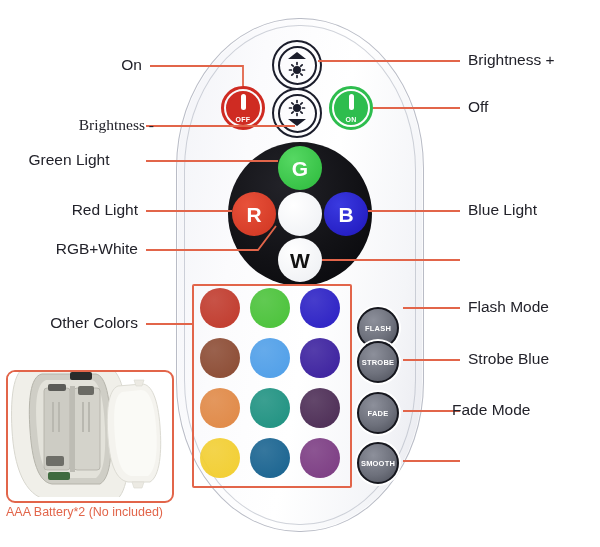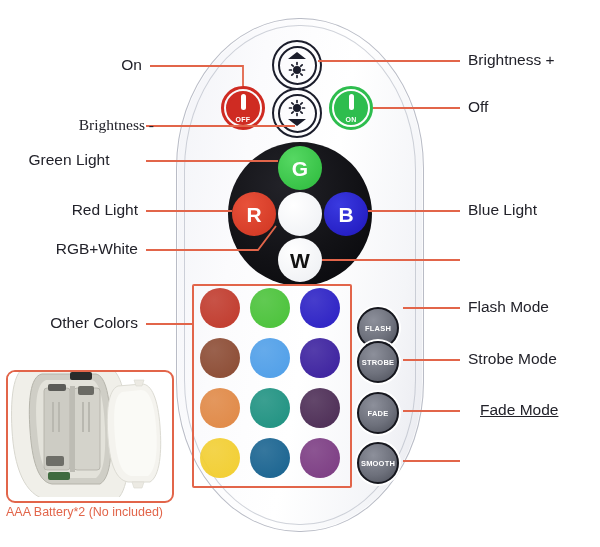--- a/index.html
+++ b/index.html
@@ -263,22 +263,22 @@
   <div class="lbl l-side" style="left:16px;top:116px;width:138px;text-align:right;font-family:Liberation Serif, serif;">Brightness -</div>
   <div class="lbl l-side" style="left:0;top:151px;width:138px;text-align:center;">Green Light</div>
   <div class="lbl l-side" style="left:0;top:201px;width:138px;text-align:right;">Red Light</div>
   <div class="lbl l-side" style="left:0;top:240px;width:138px;text-align:right;">RGB+White</div>
   <div class="lbl l-side" style="left:0;top:314px;width:138px;text-align:right;">Other Colors</div>
 
   <div class="lbl r-side" style="left:468px;top:51px;">Brightness +</div>
   <div class="lbl r-side" style="left:468px;top:98px;">Off</div>
   <div class="lbl r-side" style="left:468px;top:201px;">Blue Light</div>
   <div class="lbl r-side" style="left:468px;top:298px;">Flash Mode</div>
-  <div class="lbl r-side" style="left:468px;top:350px;">Strobe Mode</div>
-  <div class="lbl r-side" style="left:480px;top:401px;text-decoration:underline;">Fade Mode</div>
+  <div class="lbl r-side" style="left:468px;top:350px;">Strobe Blue</div>
+  <div class="lbl r-side" style="left:452px;top:401px;">Fade Mode</div>
 
   <div class="batt-wrap">
     <div class="batt-photo">
       <svg viewBox="0 0 160 125" width="160" height="125">
         <rect x="0" y="0" width="160" height="125" fill="#ffffff"></rect>
 
         <path d="M22 -6 C6 -6 2 22 4 58 C6 94 16 124 40 128 L108 128 C120 120 122 90 120 56 C118 20 112 -6 96 -6 Z" fill="#f0efe9" stroke="#d8d7cf" stroke-width="1"></path>
 
         <path d="M34 2 C22 4 20 30 22 58 C24 88 30 110 44 112 L92 112 C102 106 104 84 103 56 C102 26 98 4 88 2 Z" fill="#cfcec6" stroke="#b5b4ab" stroke-width="1"></path>
         <path d="M38 8 C28 12 27 32 29 58 C31 86 36 104 47 106 L88 106 C96 100 98 82 97 56 C96 30 92 10 84 8 Z" fill="#e3e2da"></path>

